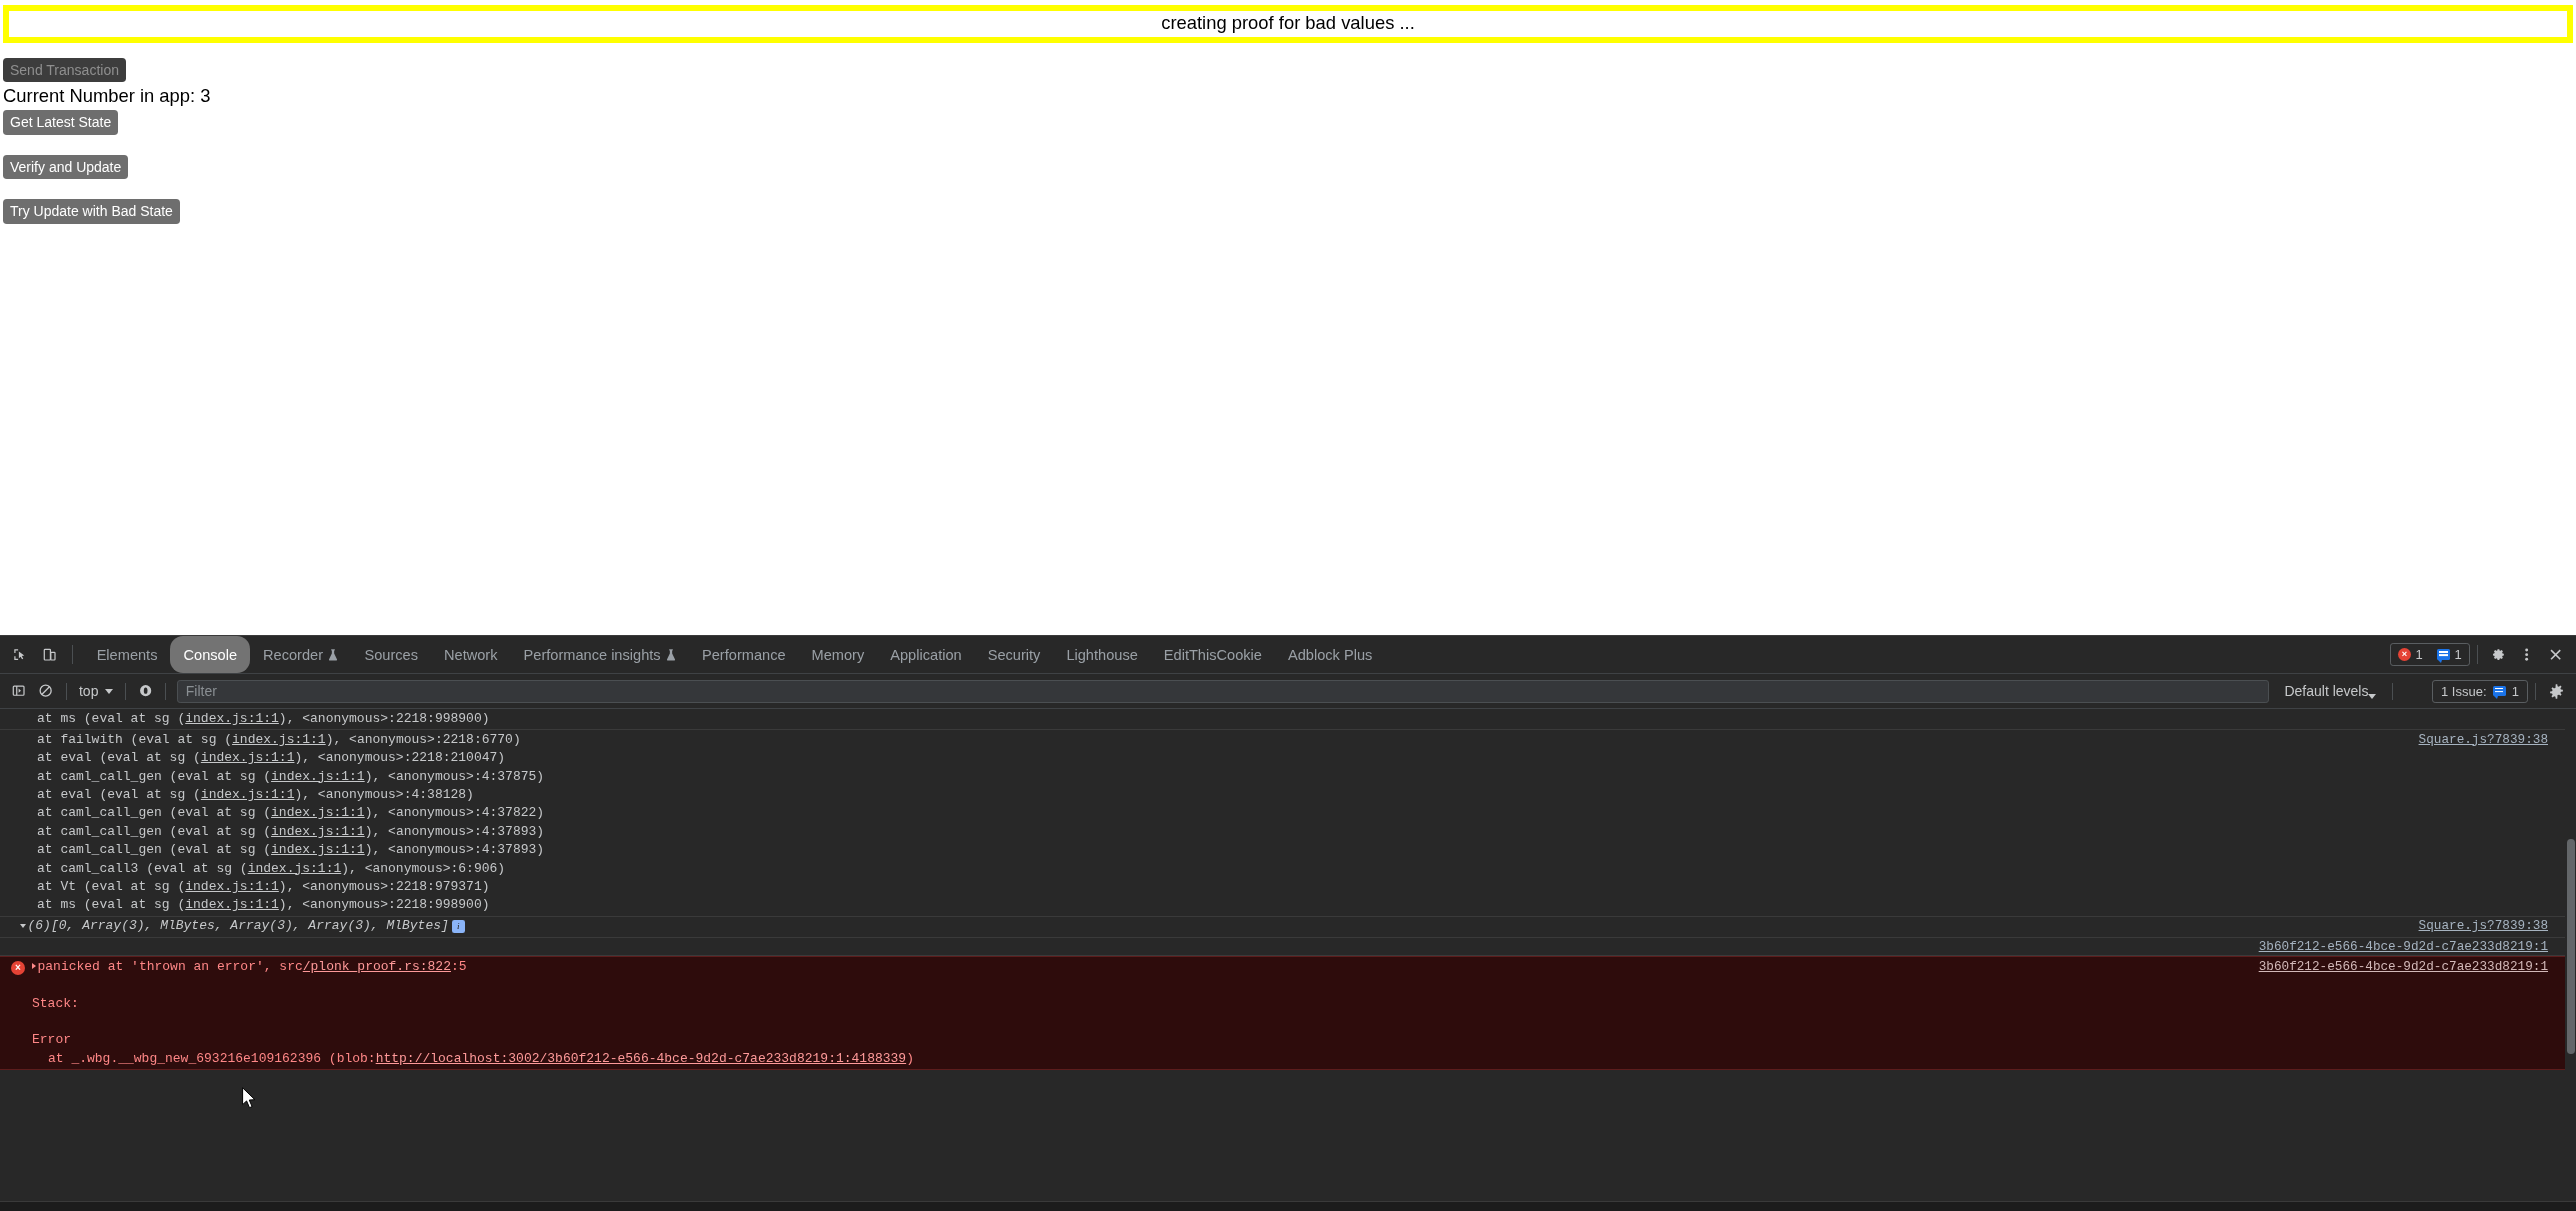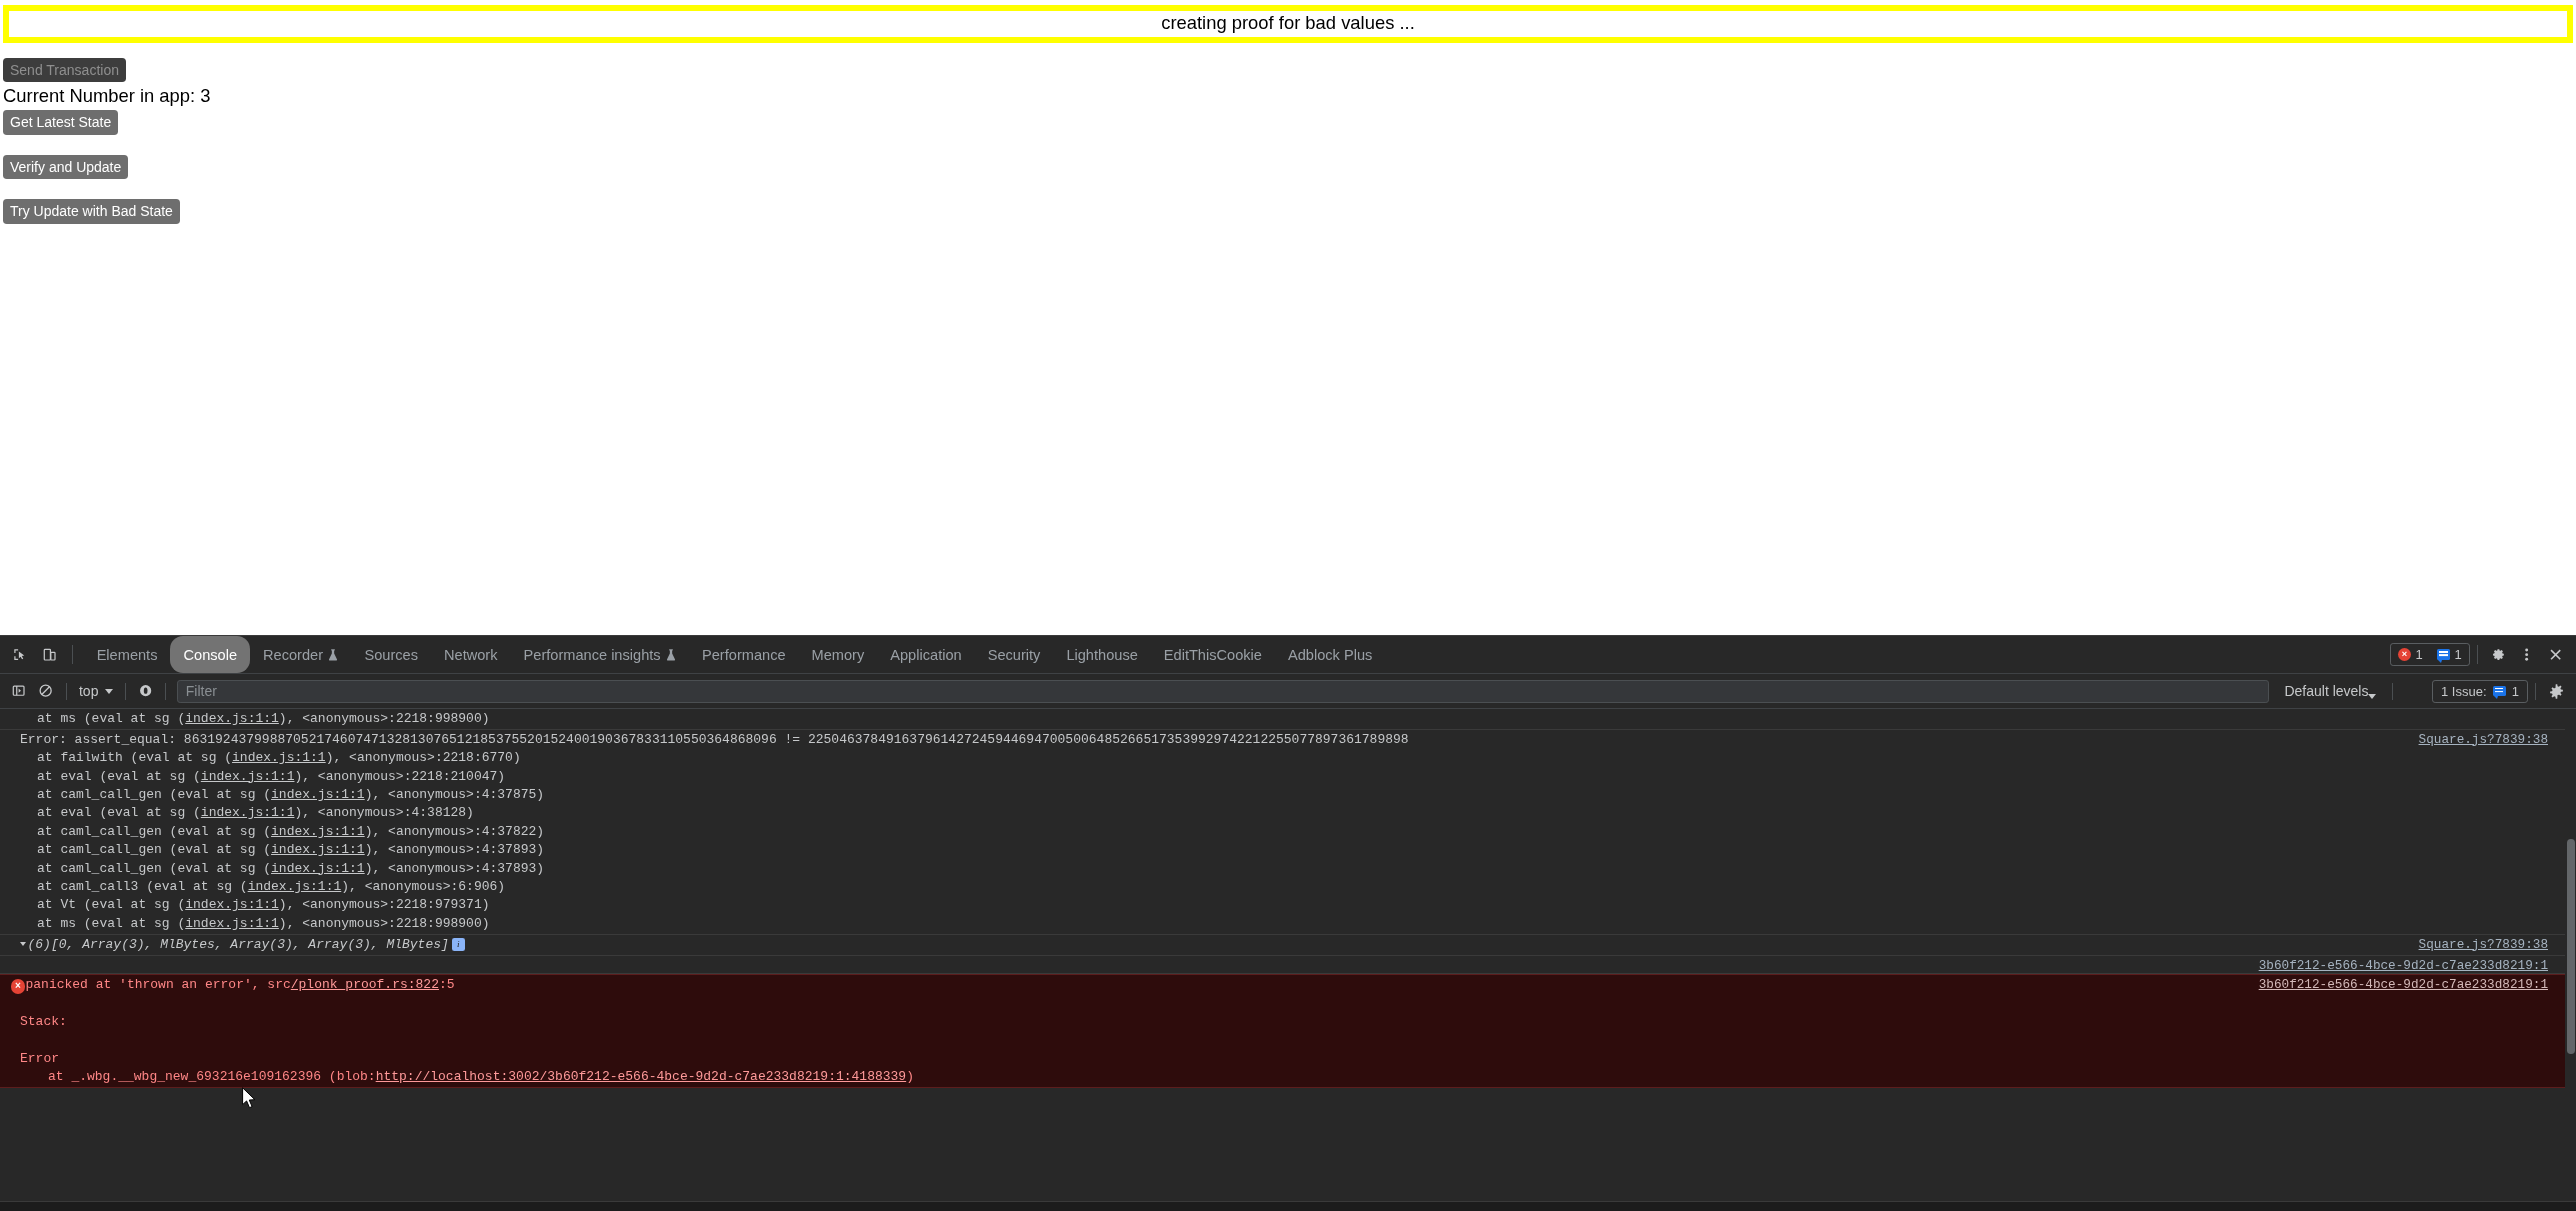--- a/index.html
+++ b/index.html
@@ -355,21 +355,21 @@
     background: #e54335;
     border-radius: 50%;
     color: #fff;
     font-size: 10px;
     line-height: 14.6px;
     text-align: center;
     font-family: "Liberation Sans", sans-serif;
     font-weight: bold;
   }
   .err-text { color: #ff8787; }
-  .err-row-pad { padding-left: 20px; }
+  .err-row-pad { padding-left: 32px; }
 
   
   .dt-scrollbar {
     position: absolute;
     right: 0; top: 0;
     width: 10.7px;
     height: 503px;
     background: #282828;
   }
   .dt-scroll-thumb {
@@ -583,21 +583,20 @@
     </div>
   </div>
 
   <div class="console-body">
 
     <div class="log-row">
       <div class="log-line indent"><span>at ms (eval at sg (</span><a class="inline-link">index.js:1:1</a><span>), &lt;anonymous&gt;:2218:998900)</span></div>
     </div>
 
     <div class="log-row">
-      <div class="log-line">Error: assert_equal: 8631924379988705217460747132813076512185375520152400190367833110550364868096 != 22504637849163796142724594469470050064852665173539929742212255077897361789898</div>
       <span class="src-link">Square.js?7839:38</span>
 
       <div class="log-line indent"><span>at failwith (eval at sg (</span><a class="inline-link">index.js:1:1</a><span>), &lt;anonymous&gt;:2218:6770)</span></div>
 
       <div class="log-line indent"><span>at eval (eval at sg (</span><a class="inline-link">index.js:1:1</a><span>), &lt;anonymous&gt;:2218:210047)</span></div>
 
       <div class="log-line indent"><span>at caml_call_gen (eval at sg (</span><a class="inline-link">index.js:1:1</a><span>), &lt;anonymous&gt;:4:37875)</span></div>
 
       <div class="log-line indent"><span>at eval (eval at sg (</span><a class="inline-link">index.js:1:1</a><span>), &lt;anonymous&gt;:4:38128)</span></div>
 

